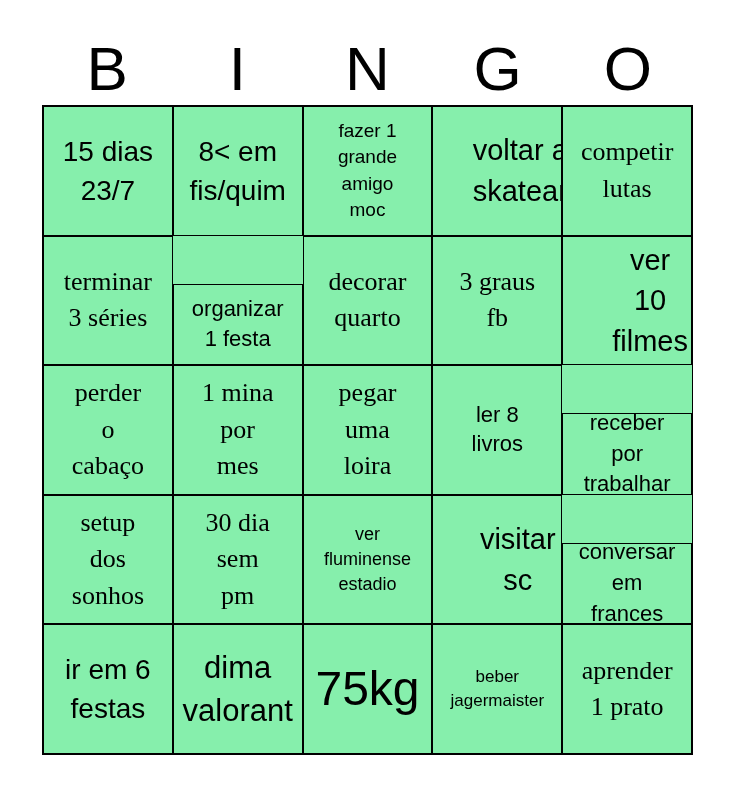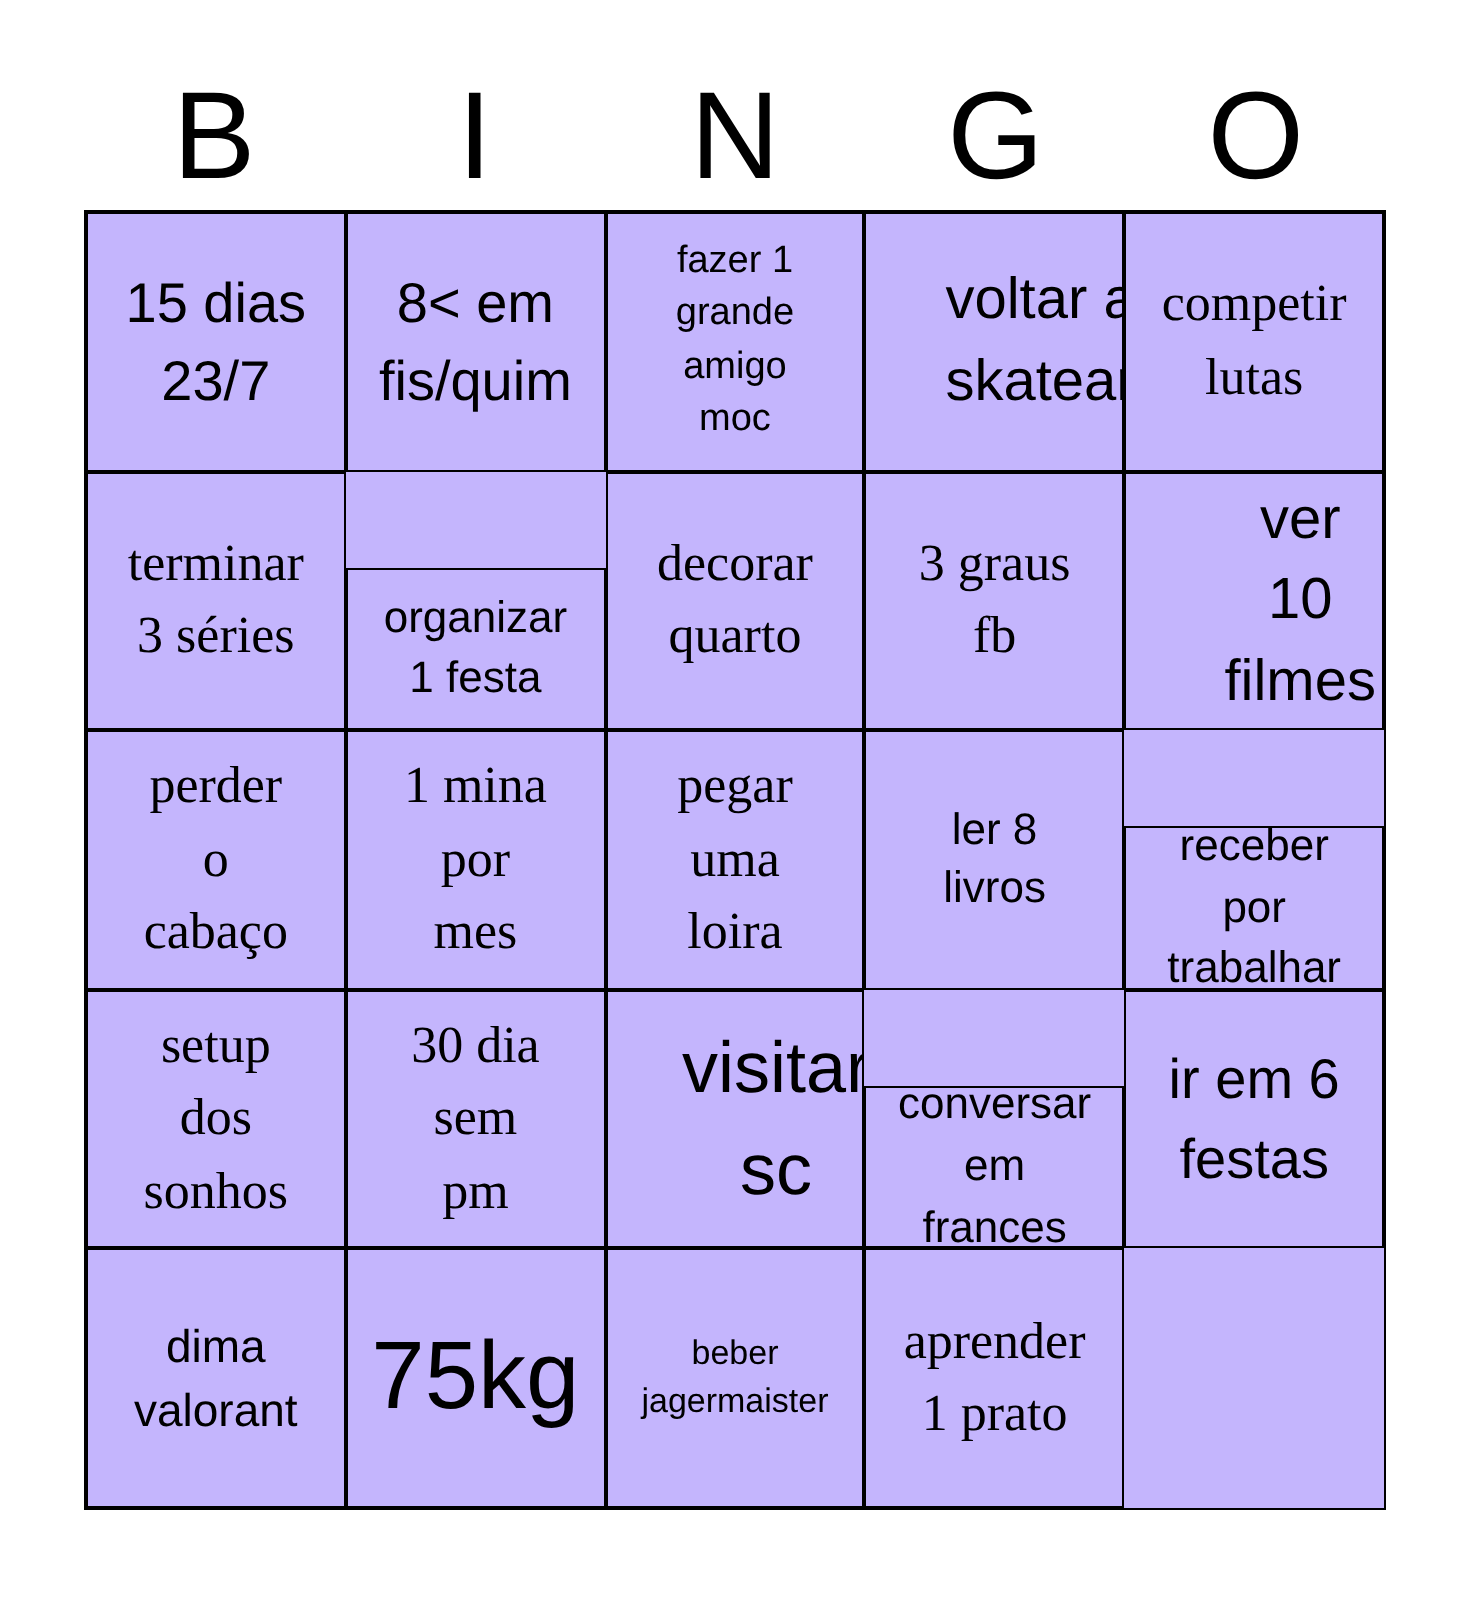--- a/index.html
+++ b/index.html
@@ -37,44 +37,44 @@
     position: absolute;
     left: 42px;
     top: 105px;
     width: 651px;
     height: 650px;
     display: grid;
     grid-template-columns: repeat(5, 1fr);
     grid-template-rows: repeat(5, 1fr);
     border: 1px solid #000000;
     box-sizing: border-box;
-    background: #c4b5fd;
+    background: #86efac;
   }
   .cell {
     border: 1px solid #000000;
     display: flex;
     align-items: center;
     justify-content: center;
     text-align: center;
     white-space: pre-line;
     line-height: 1.4;
     box-sizing: border-box;
     padding: 2px;
     cursor: pointer;
     overflow: hidden;
   }
   .fs17 { font-size: 17px; }
   .fs18 { font-size: 18px; }
   .fs19 { font-size: 19px; }
   .fs22 { font-size: 22px; margin-top: 48px; }
-  .fs24 { font-size: 23px; }
+  .fs24 { font-size: 31px; }
   .fs26 { font-size: 26px; font-family: Liberation Serif, serif; }
   .fs28 { font-size: 28px; }
   .fs29 { font-size: 29px; padding-left: 48px; }
-  .fs31 { font-size: 36px; padding-left: 43px; }
+  .fs31 { font-size: 29px; padding-left: 43px; }
   .fs34 { font-size: 22px; line-height: 1.3; }
   .fs48 { font-size: 48px; line-height: 1.1; text-align: right; }
 </style>
 </head>
 <body>
 
 <div class="card">
 
   <div class="title">
     <span class="letter">B</span>
@@ -123,20 +123,23 @@
     <div class="cell fs22">receber
 por
 trabalhar</div>
 
     <div class="cell fs26">setup
 dos
 sonhos</div>
     <div class="cell fs26">30 dia
 sem
 pm</div>
+    <div class="cell fs18">ver
+fluminense
+estadio</div>
     <div class="cell fs31">visitar
 sc</div>
     <div class="cell fs22">conversar
 em
 frances</div>
 
     <div class="cell fs28">ir em 6
 festas</div>
     <div class="cell fs24">dima
 valorant</div>

